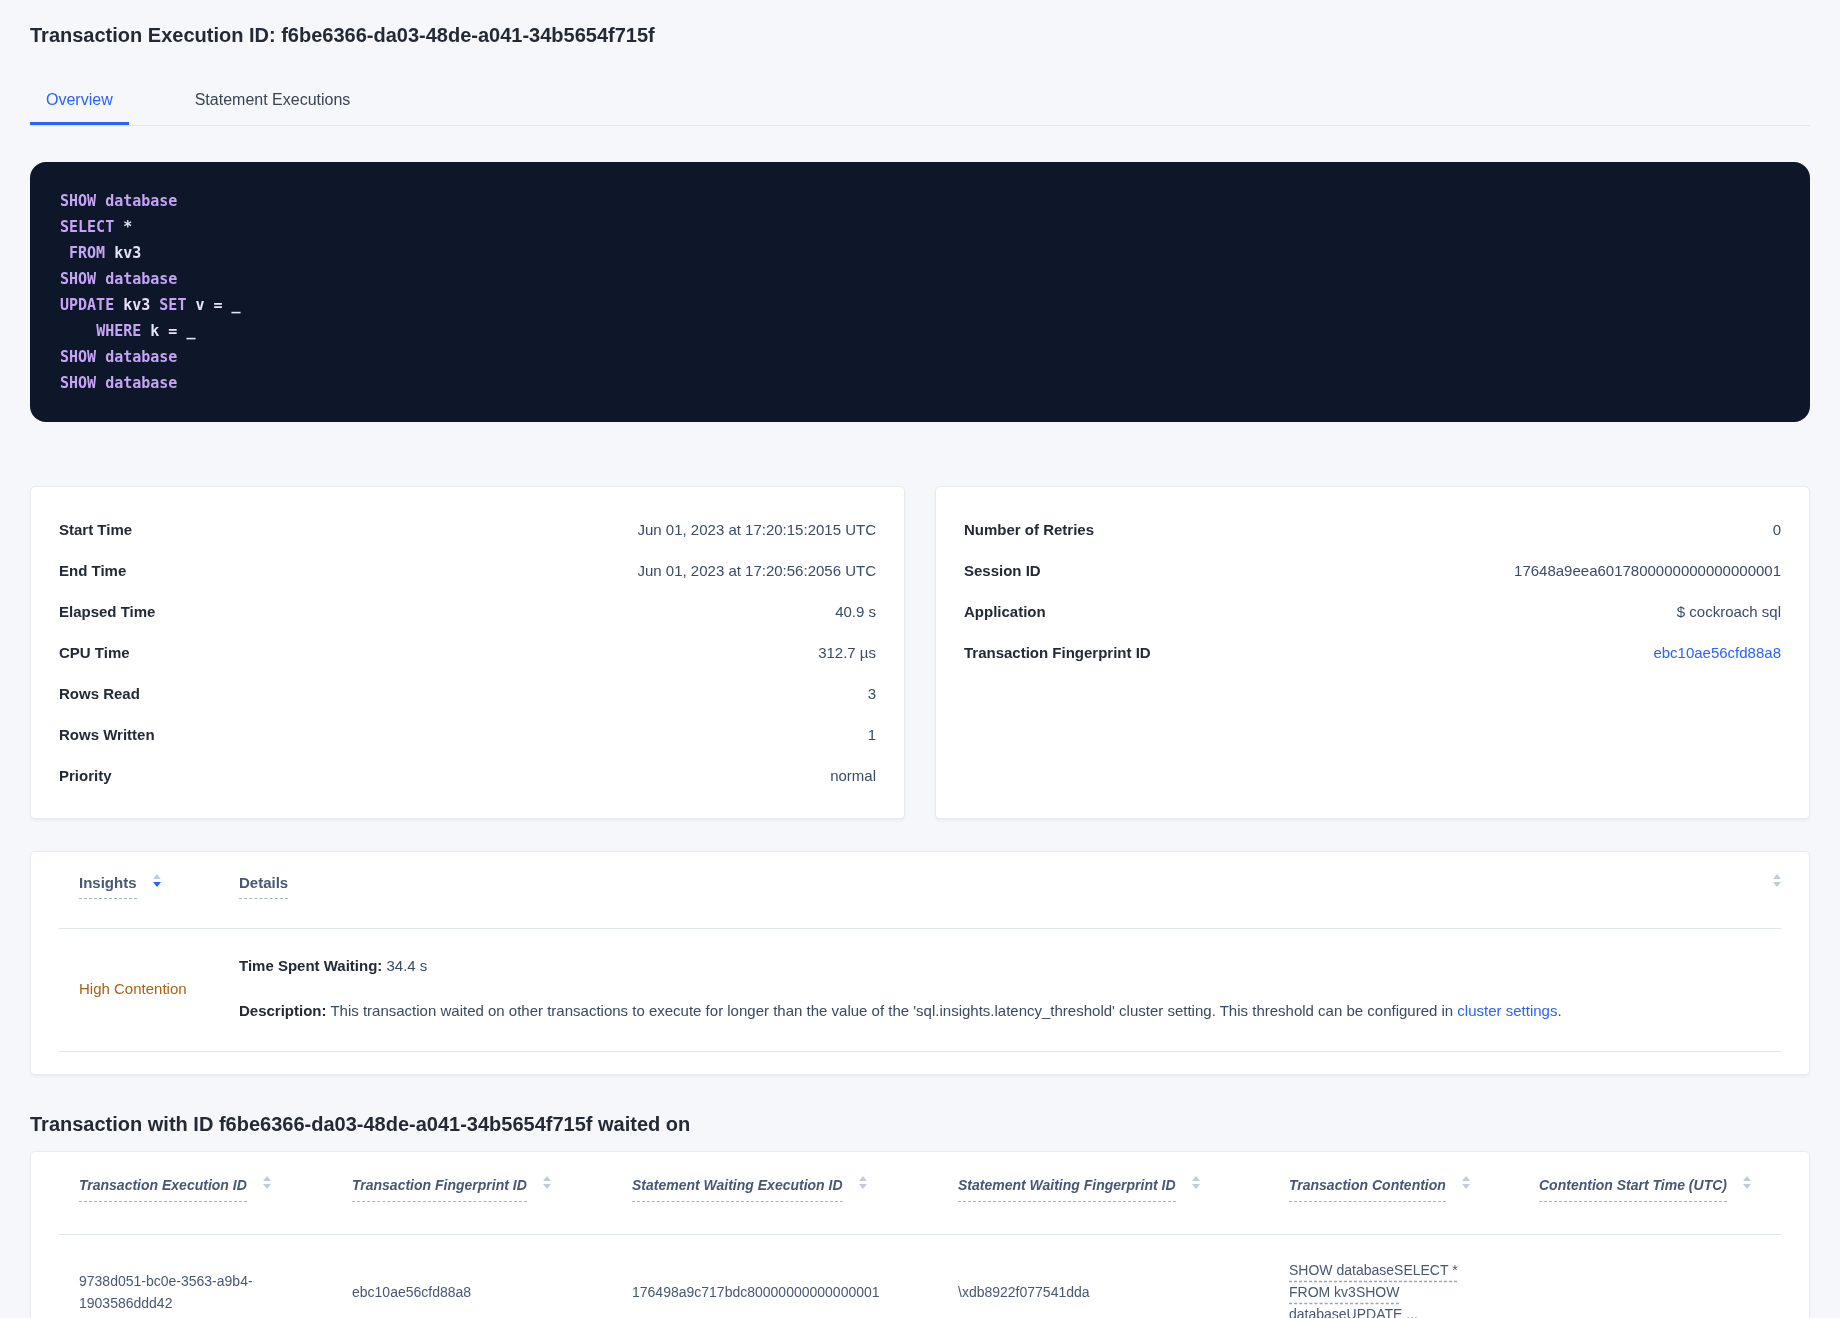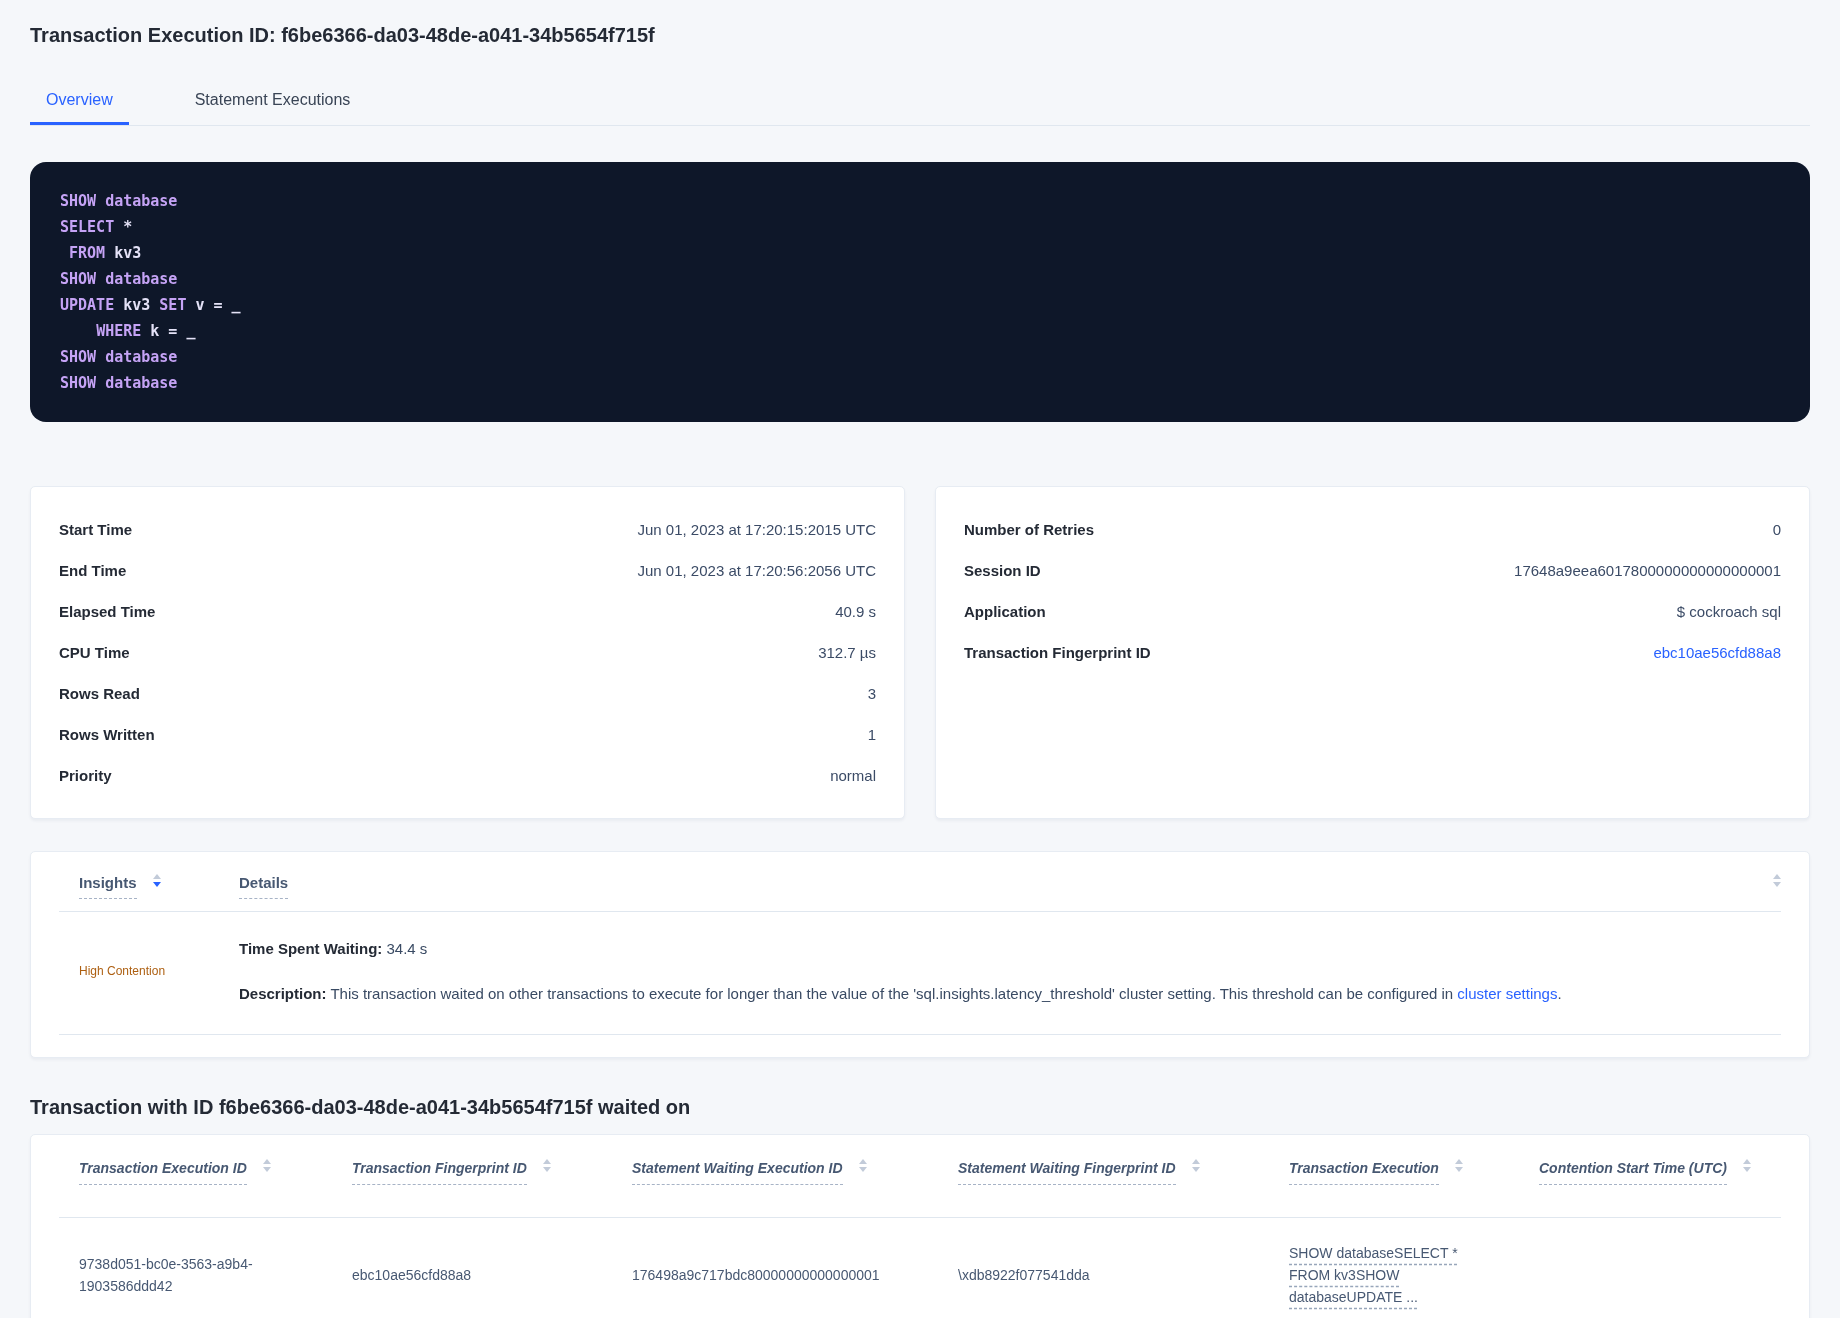--- a/index.html
+++ b/index.html
@@ -55,30 +55,30 @@
   .srow .slabel{font-weight:700;color:var(--text-dark);}
   .srow .svalue{color:var(--text-value);text-align:right;}
   .srow .svalue.link{color:var(--accent);cursor:pointer;}
   
   .sort-icon{display:inline-flex;flex-direction:column;gap:3px;margin-left:16px;vertical-align:middle;}
   .tri-up{width:0;height:0;border-left:4.5px solid transparent;border-right:4.5px solid transparent;border-bottom:5.5px solid #c2cbd9;}
   .tri-down{width:0;height:0;border-left:4.5px solid transparent;border-right:4.5px solid transparent;border-top:5.5px solid #c2cbd9;}
   .tri-down.active{border-top-color:var(--accent);}
   
   .insights-card{margin-top:32px;padding:0 28px 22px;}
-  .insights-header{display:flex;align-items:flex-start;padding:22px 0 12px;border-bottom:1px solid var(--divider);}
+  .insights-header{display:flex;align-items:flex-start;padding:22px 0 29px;border-bottom:1px solid var(--divider);}
   .col-label{
     font-size:15px;font-weight:700;color:var(--text-slate);
     border-bottom:1px dashed var(--dash);padding-bottom:7px;cursor:pointer;
   }
   .insights-col{width:160px;padding-left:20px;display:flex;align-items:flex-start;}
   .details-col{padding-left:20px;}
   .spacer{flex:1;}
   .insights-datarow{display:flex;align-items:center;padding:26px 0 30px;border-bottom:1px solid var(--divider);}
-  .insight-name{width:160px;padding-left:20px;color:var(--warning);font-size:12px;}
+  .insight-name{width:160px;padding-left:20px;color:var(--warning);font-size:15px;}
   .insight-details{flex:1;padding-left:20px;font-size:15px;color:#394a63;line-height:21px;}
   .insight-details .line1{margin-bottom:24px;}
   .blabel{font-weight:700;color:var(--text-dark);}
   .ilink{color:var(--accent);cursor:pointer;}
   
   .section-heading{margin:36px 0 14px;font-size:20px;line-height:26px;font-weight:700;color:var(--text-dark);}
   .waited-card{padding:0 28px 20px;}
   .wgrid{display:grid;grid-template-columns:273px 280px 326px 331px 250px 1fr;}
   .whdr{padding:24px 0 32px;border-bottom:1px solid var(--divider);font-style:italic;}
   .whdr-cell{padding-left:20px;padding-right:8px;display:flex;align-items:flex-start;}
@@ -213,21 +213,21 @@
           </span>
         </div>
         <div class="whdr-cell">
           <span class="col-label">Statement Waiting Fingerprint ID</span>
           <span class="sort-icon">
             <span class="tri-up"></span>
             <span class="tri-down"></span>
           </span>
         </div>
         <div class="whdr-cell">
-          <span class="col-label">Transaction Execution</span>
+          <span class="col-label">Transaction Contention</span>
           <span class="sort-icon">
             <span class="tri-up"></span>
             <span class="tri-down"></span>
           </span>
         </div>
         <div class="whdr-cell">
           <span class="col-label">Contention Start Time (UTC)</span>
           <span class="sort-icon">
             <span class="tri-up"></span>
             <span class="tri-down"></span>

